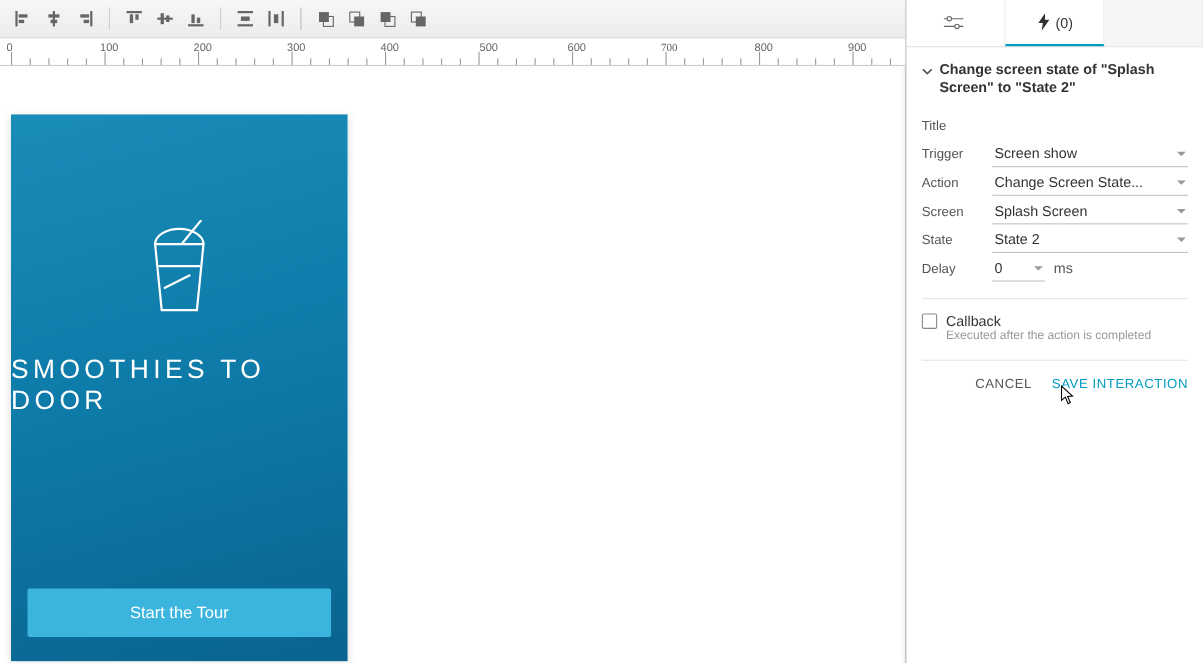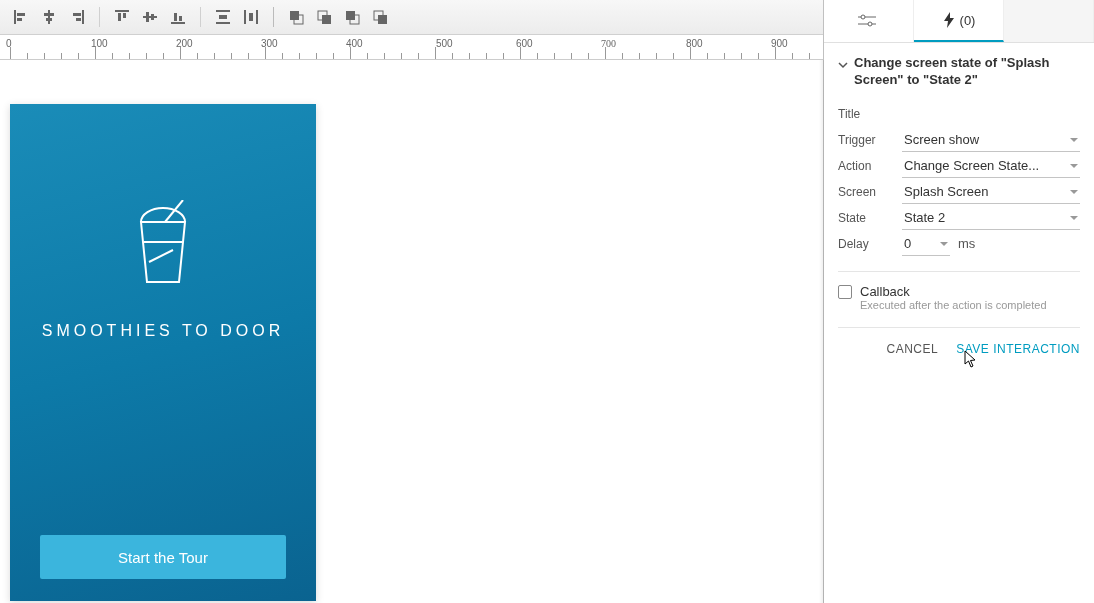--- a/index.html
+++ b/index.html
@@ -20,22 +20,22 @@
 
 .ruler { height:25px; border-bottom:1px solid #ccc; position:relative; background:#fff; overflow:hidden; }
 .ruler-tick { position:absolute; bottom:0; width:1px; height:6px; background:#999; }
 .ruler-tick.major { height:12px; }
 .ruler-label { position:absolute; bottom:10px; font-size:10px; color:#666; transform:translateX(-4px); }
 
 
 .workspace { position:absolute; top:60px; left:0; right:271px; bottom:0; background:#fff; overflow:hidden; }
 .artboard { position:absolute; left:10px; top:44px; width:306px; height:497px; background:linear-gradient(165deg,#1a8cb8 0%,#0d7aa8 50%,#0a6390 100%); box-shadow:0 2px 8px rgba(0,0,0,0.15); display:flex; flex-direction:column; align-items:center; }
 .cup-icon { margin-top:96px; }
-.hero-text { color:#fff; font-size:16px; letter-spacing:4px; font-weight:400; margin-top:28px; }
-.tour-btn { margin-top:auto; margin-bottom:22px; width:246px; height:44px; background:#3bb5dd; color:#fff; font-size:15px; display:flex; align-items:center; justify-content:center; border-radius:2px; }
+.hero-text { color:#fff; font-size:24px; letter-spacing:4px; font-weight:400; margin-top:28px; }
+.tour-btn { margin-top:auto; margin-bottom:22px; width:276px; height:44px; background:#3bb5dd; color:#fff; font-size:15px; display:flex; align-items:center; justify-content:center; border-radius:2px; }
 
 
 .right-panel { position:absolute; top:0; right:0; width:271px; height:100%; border-left:1px solid #c0c0c0; background:#fff; display:flex; flex-direction:column; }
 .right-panel::before { content:""; position:absolute; left:-5px; top:60px; bottom:0; width:5px; background:linear-gradient(to right,rgba(0,0,0,0),rgba(0,0,0,.08));}
 .panel-tabs { height:35px; display:flex; border-bottom:1px solid #d0d0d0; background:linear-gradient(#f7f7f7,#ececec); }
 .panel-tab { flex:1; display:flex; align-items:center; justify-content:center; font-size:11px; letter-spacing:1px; color:#555; cursor:pointer; }
 .panel-tab.active { color:#008db3; border-bottom:2px solid #009cc0; font-weight:500;}
 .sub-tabs { height:43px; display:flex; border-bottom:1px solid #e0e0e0; }
 .sub-tab { flex:1; display:flex; align-items:center; justify-content:center; font-size:13px; color:#333; border-right:1px solid #eee; }
 .sub-tab.dim { background:#f5f5f5; color:#888;}

